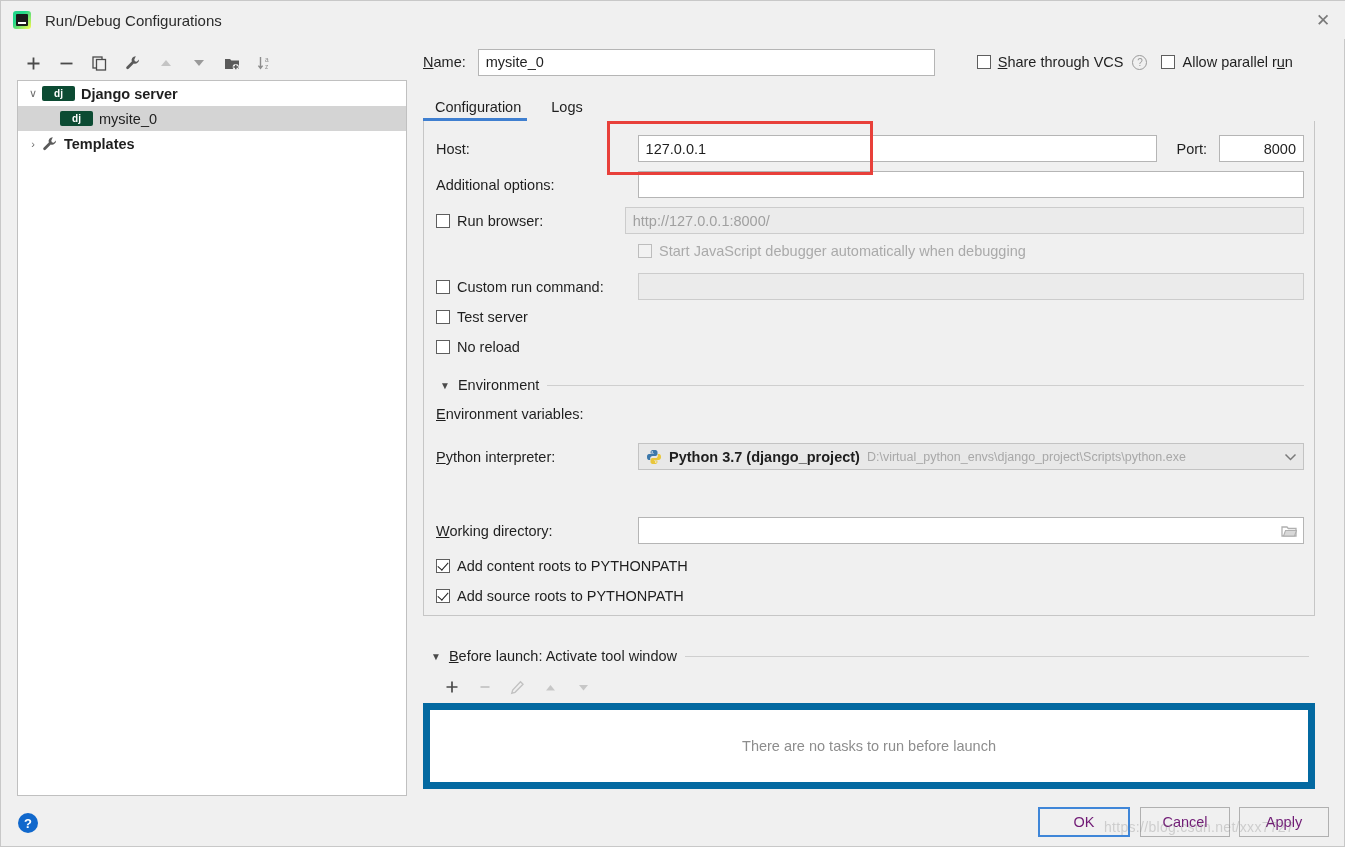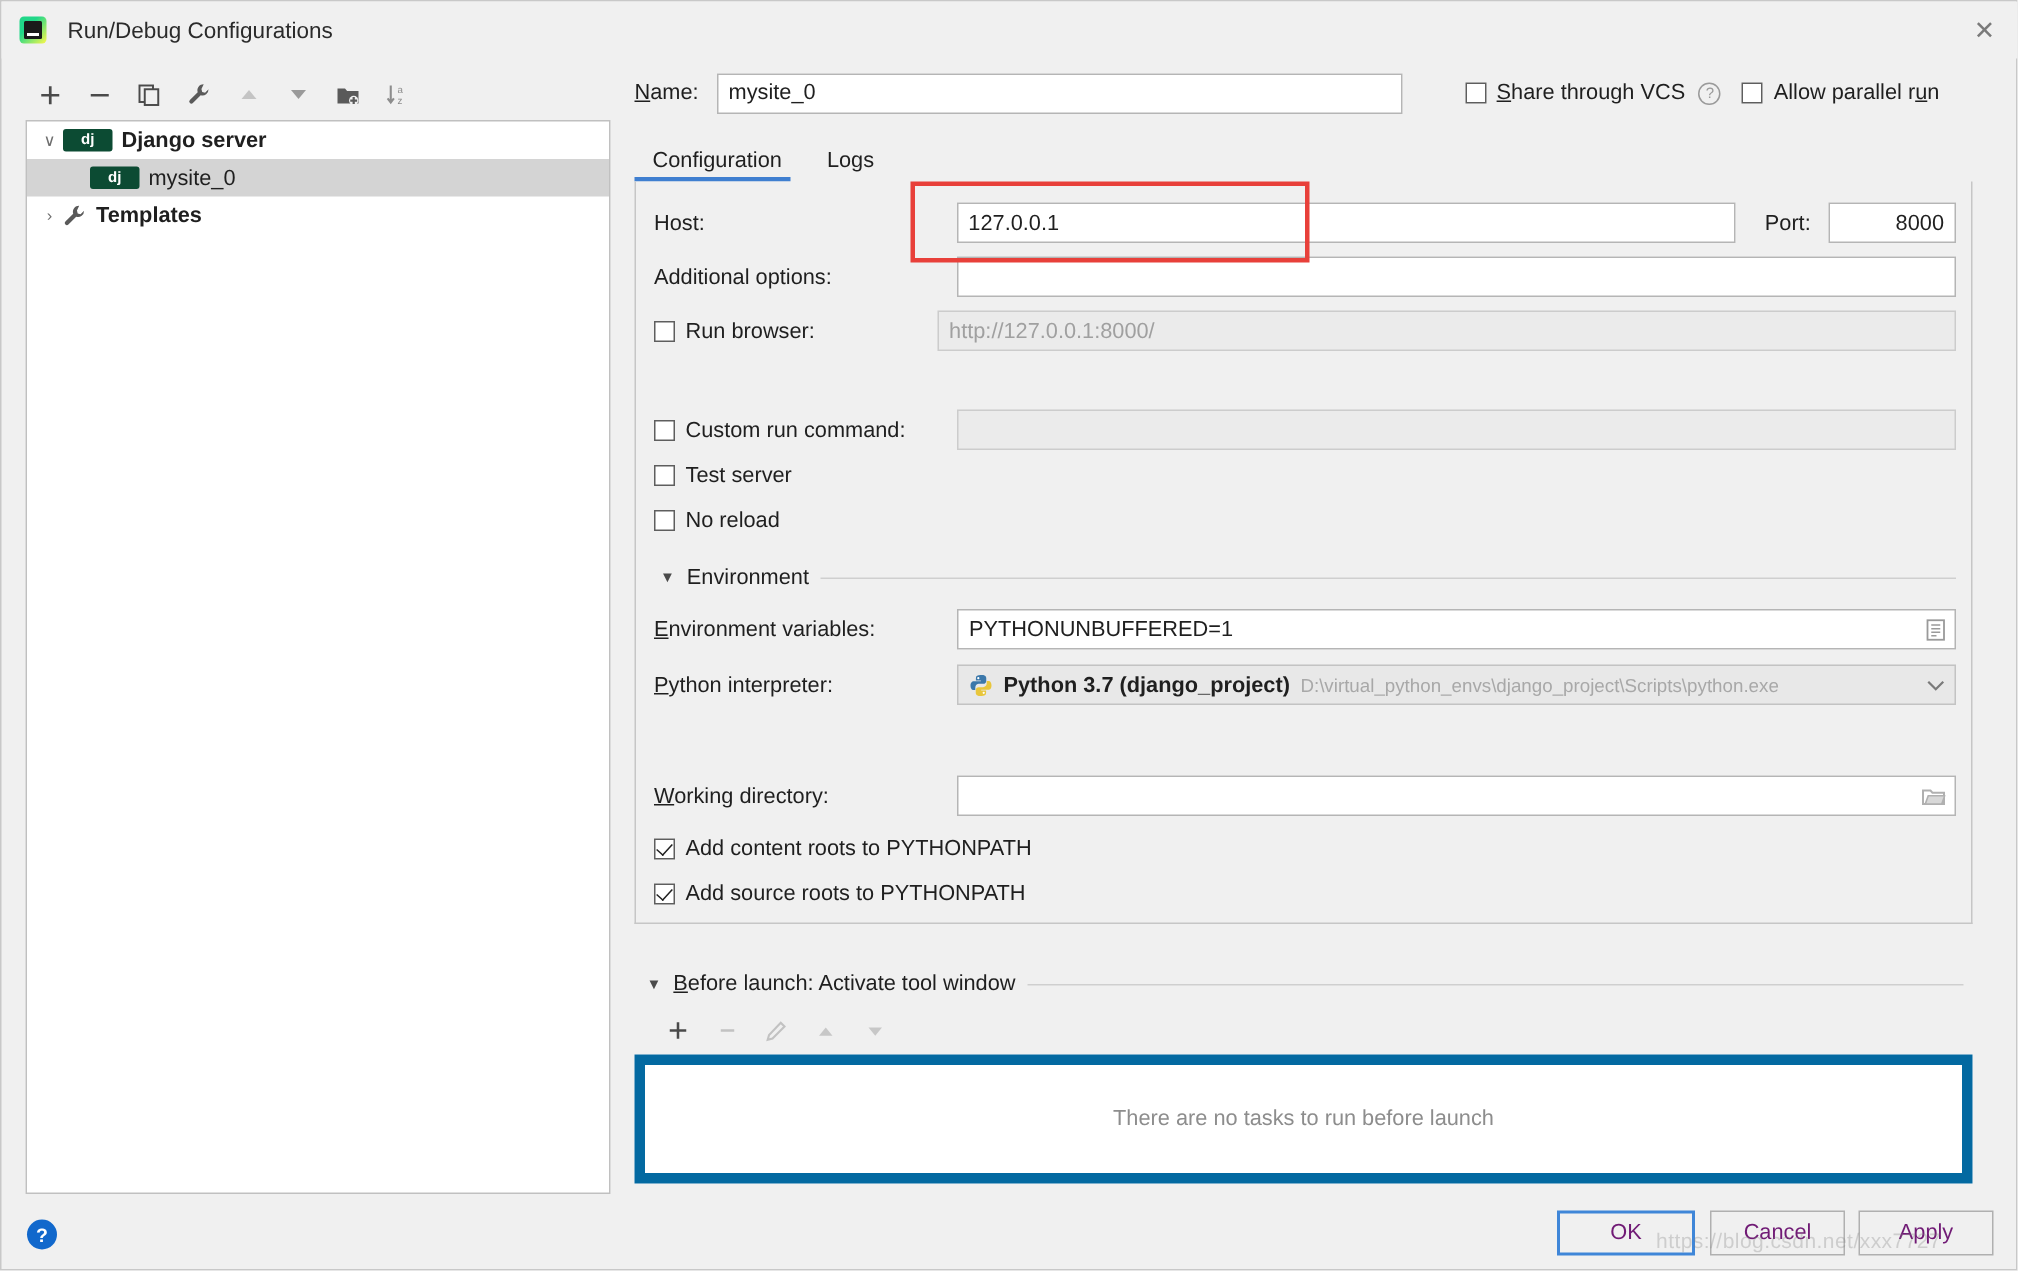--- a/index.html
+++ b/index.html
@@ -335,20 +335,26 @@
     </div>
 
     <div class="row" style="left:12px; top:86px; width:868px;">
       <div class="cbox" style="width:202px;">
         <span class="chk"></span>
         <span>Run browser:</span>
       </div>
       <div class="field disabled" style="width:726px;">http://127.0.0.1:8000/</div>
     </div>
 
+    <div class="row" style="left:214px; top:122px;">
+      <div class="cbox disabled">
+        <span class="chk disabled"></span>
+        <span>Start JavaScript debugger automatically when debugging</span>
+      </div>
+    </div>
 
     <div class="row" style="left:12px; top:152px; width:868px;">
       <div class="cbox" style="width:202px;">
         <span class="chk"></span>
         <span>Custom run command:</span>
       </div>
       <div class="field disabled" style="width:666px;"></div>
     </div>
 
     <div class="row" style="left:12px; top:188px;">
@@ -368,29 +374,20 @@
     <div class="row" style="left:16px; top:256px; width:864px;">
       <div class="sep-title" style="width:100%;">
         <span class="tri">▼</span>
         <span>Environment</span>
         <span class="sep-line"></span>
       </div>
     </div>
 
     <div class="row" style="left:12px; top:285px; width:868px;">
       <div class="lbl" style="width:202px;"><u>E</u>nvironment variables:</div>
-      <div class="field" style="width:666px;">
-        <span>PYTHONUNBUFFERED=1</span>
-        <span class="right-icon">
-          <svg width="13" height="15" viewBox="0 0 13 15">
-            <rect x="1" y="1" width="11" height="13" fill="#fff" stroke="#9a9a9a" stroke-width="1.2"></rect>
-            <path d="M3.5 4.2 H9.5 M3.5 6.6 H9.5 M3.5 9 H9.5 M3.5 11.4 H7" stroke="#9a9a9a" stroke-width="1"></path>
-          </svg>
-        </span>
-      </div>
     </div>
 
     <div class="row" style="left:12px; top:322px; width:868px;">
       <div class="lbl" style="width:202px;"><u>P</u>ython interpreter:</div>
       <div class="field combo" style="width:666px; gap:7px;">
         <span style="display:flex;align-items:center;">
           <svg width="16" height="16" viewBox="0 0 16 16">
             <path d="M7.8 1c-2 0-3.2.5-3.2 2v1.6h3.3v.5H3.3S1 4.9 1 8s2 3 2 3h1.2V9.3c0-1.3 1.1-2.4 2.4-2.4h3c1 0 1.9-.8 1.9-1.9V3c0-1-.9-1.8-1.9-2z" fill="#3c78aa"></path>
             <path d="M8.2 15c2 0 3.2-.5 3.2-2v-1.6H8.1v-.5h4.6s2.3.2 2.3-2.9-2-3-2-3h-1.2v1.7c0 1.3-1.1 2.4-2.4 2.4h-3c-1 0-1.9.8-1.9 1.9V13c0 1 .9 1.8 1.9 2z" fill="#e8c63c"></path>
             <circle cx="6.2" cy="3.1" r=".75" fill="#fff"></circle>

